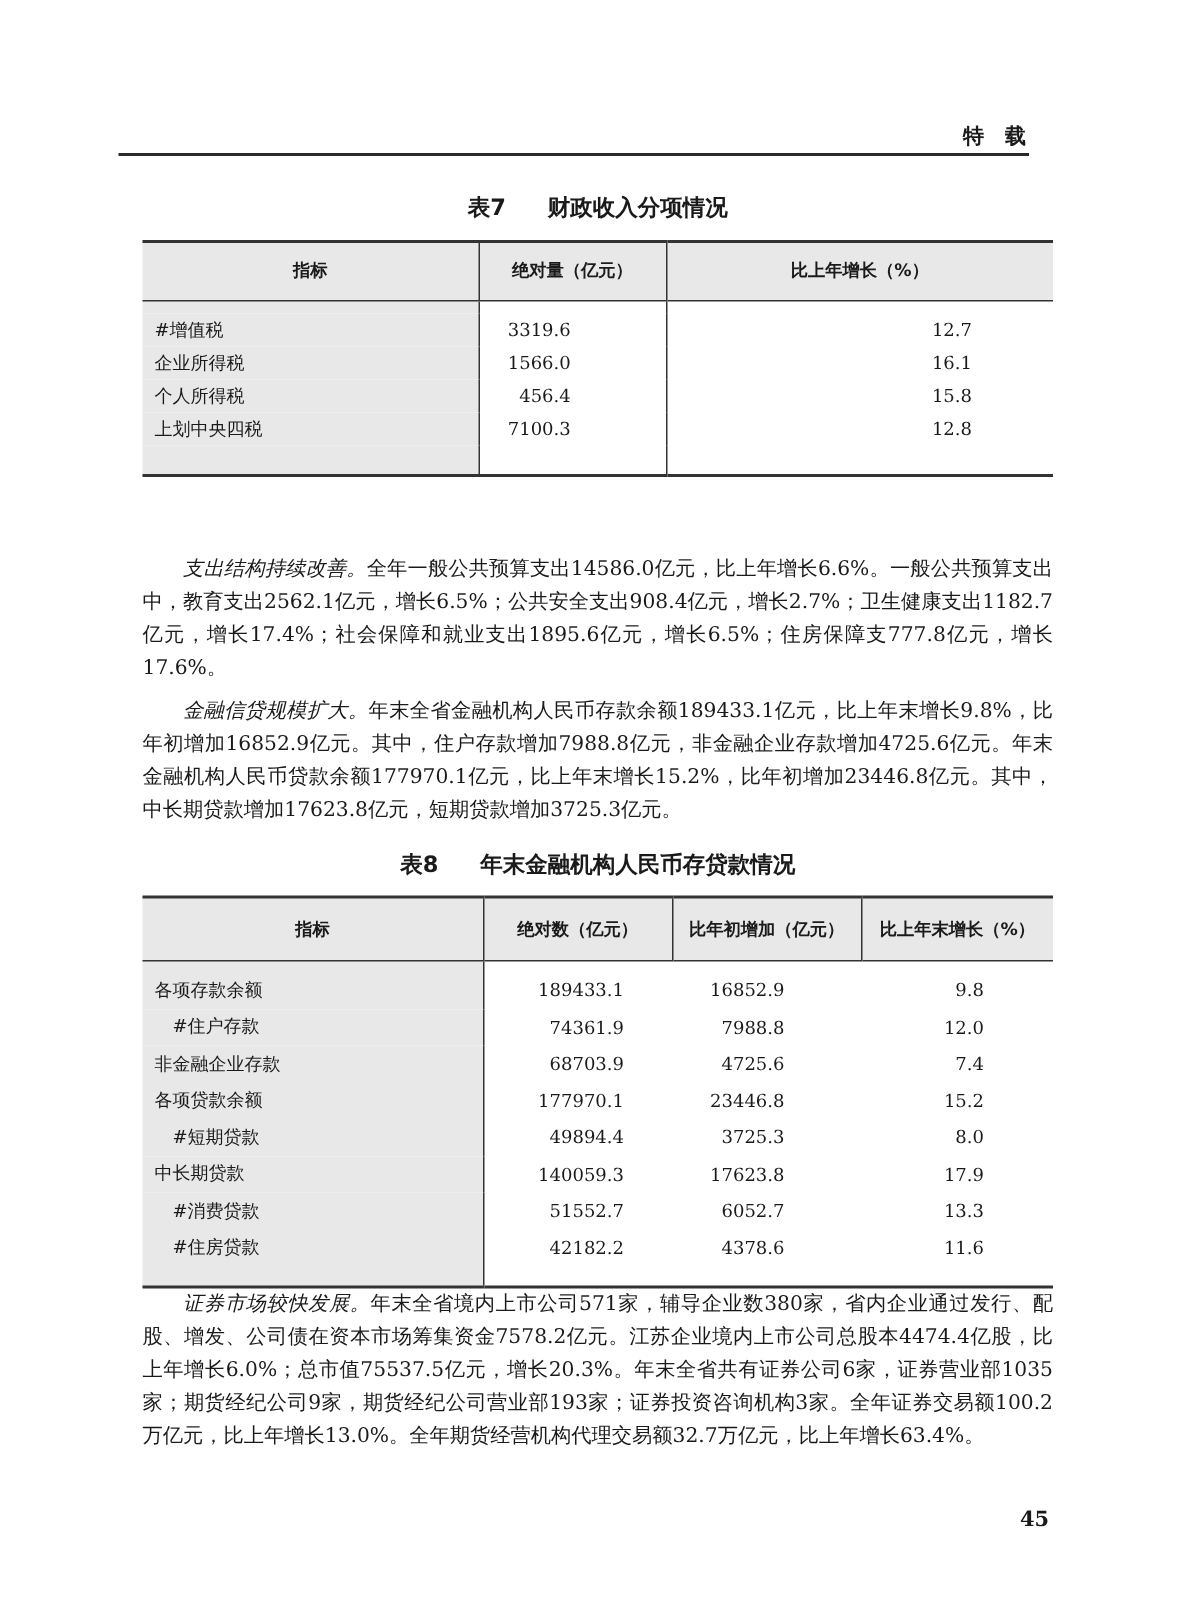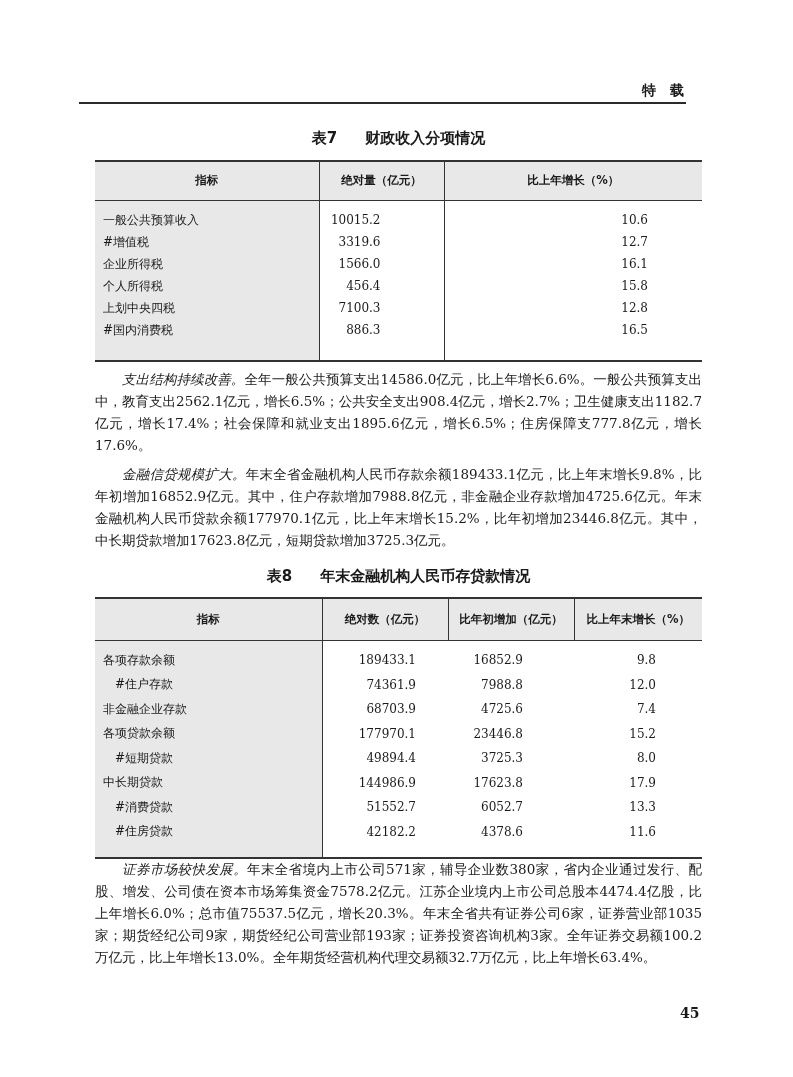--- a/index.html
+++ b/index.html
@@ -85,48 +85,38 @@
       <th>比上年增长（%）</th>
     </tr>
   </thead>
   <tbody>
     <tr class="spacer">
         <td class="label"></td>
         <td class="c2"></td>
         <td></td>
       </tr>
     <tr>
-        <td class="label">一般公共预算收入</td>
-        <td class="num c2">10015.2</td>
-        <td class="num c3">10.6</td>
-      </tr>
-    <tr>
         <td class="label">#增值税</td>
         <td class="num c2">3319.6</td>
         <td class="num c3">12.7</td>
       </tr>
     <tr>
         <td class="label">企业所得税</td>
         <td class="num c2">1566.0</td>
         <td class="num c3">16.1</td>
       </tr>
     <tr>
         <td class="label">个人所得税</td>
         <td class="num c2">456.4</td>
         <td class="num c3">15.8</td>
       </tr>
     <tr>
         <td class="label">上划中央四税</td>
         <td class="num c2">7100.3</td>
         <td class="num c3">12.8</td>
-      </tr>
-    <tr>
-        <td class="label">#国内消费税</td>
-        <td class="num c2">886.3</td>
-        <td class="num c3">16.5</td>
       </tr>
     <tr class="last">
         <td class="label"></td>
         <td class="c2"></td>
         <td></td>
       </tr>
   </tbody>
 </table>
 
 <p class="para" style="top:368px;"><span class="lead">支出结构持续改善。</span><span>全年一般公共预算支出14586.0亿元，比上年增长6.6%。一般公共预算支出中，教育支出2562.1亿元，增长6.5%；公共安全支出908.4亿元，增长2.7%；卫生健康支出1182.7亿元，增长17.4%；社会保障和就业支出1895.6亿元，增长6.5%；住房保障支777.8亿元，增长17.6%。</span></p>
@@ -184,21 +174,21 @@
         <td class="num c4">15.2</td>
       </tr>
     <tr>
         <td class="label indent">#短期贷款</td>
         <td class="num c2">49894.4</td>
         <td class="num c3">3725.3</td>
         <td class="num c4">8.0</td>
       </tr>
     <tr>
         <td class="label">中长期贷款</td>
-        <td class="num c2">144986.9</td>
+        <td class="num c2">140059.3</td>
         <td class="num c3">17623.8</td>
         <td class="num c4">17.9</td>
       </tr>
     <tr>
         <td class="label indent">#消费贷款</td>
         <td class="num c2">51552.7</td>
         <td class="num c3">6052.7</td>
         <td class="num c4">13.3</td>
       </tr>
     <tr>

